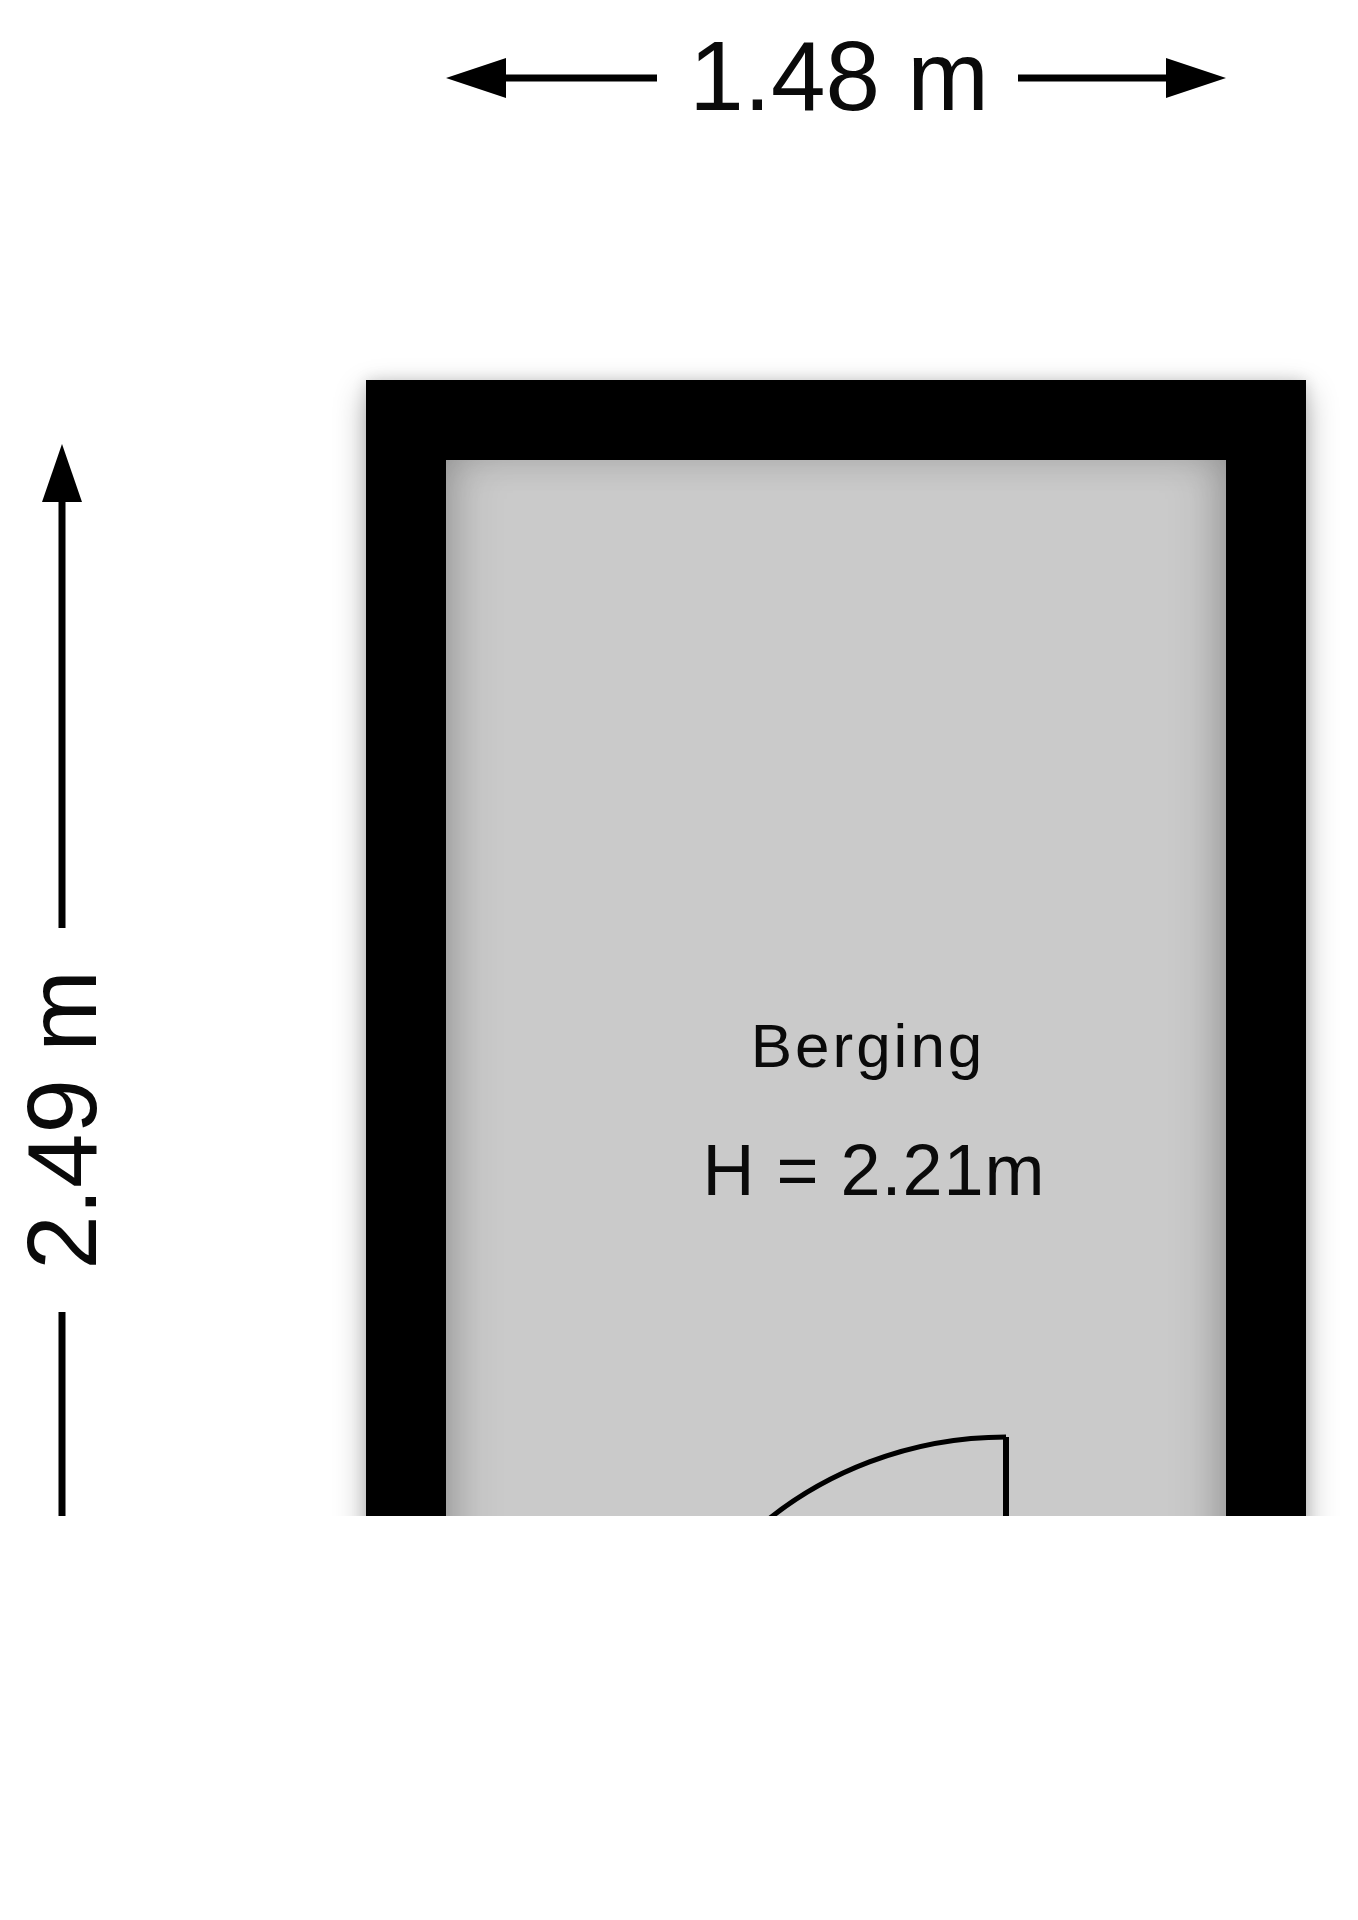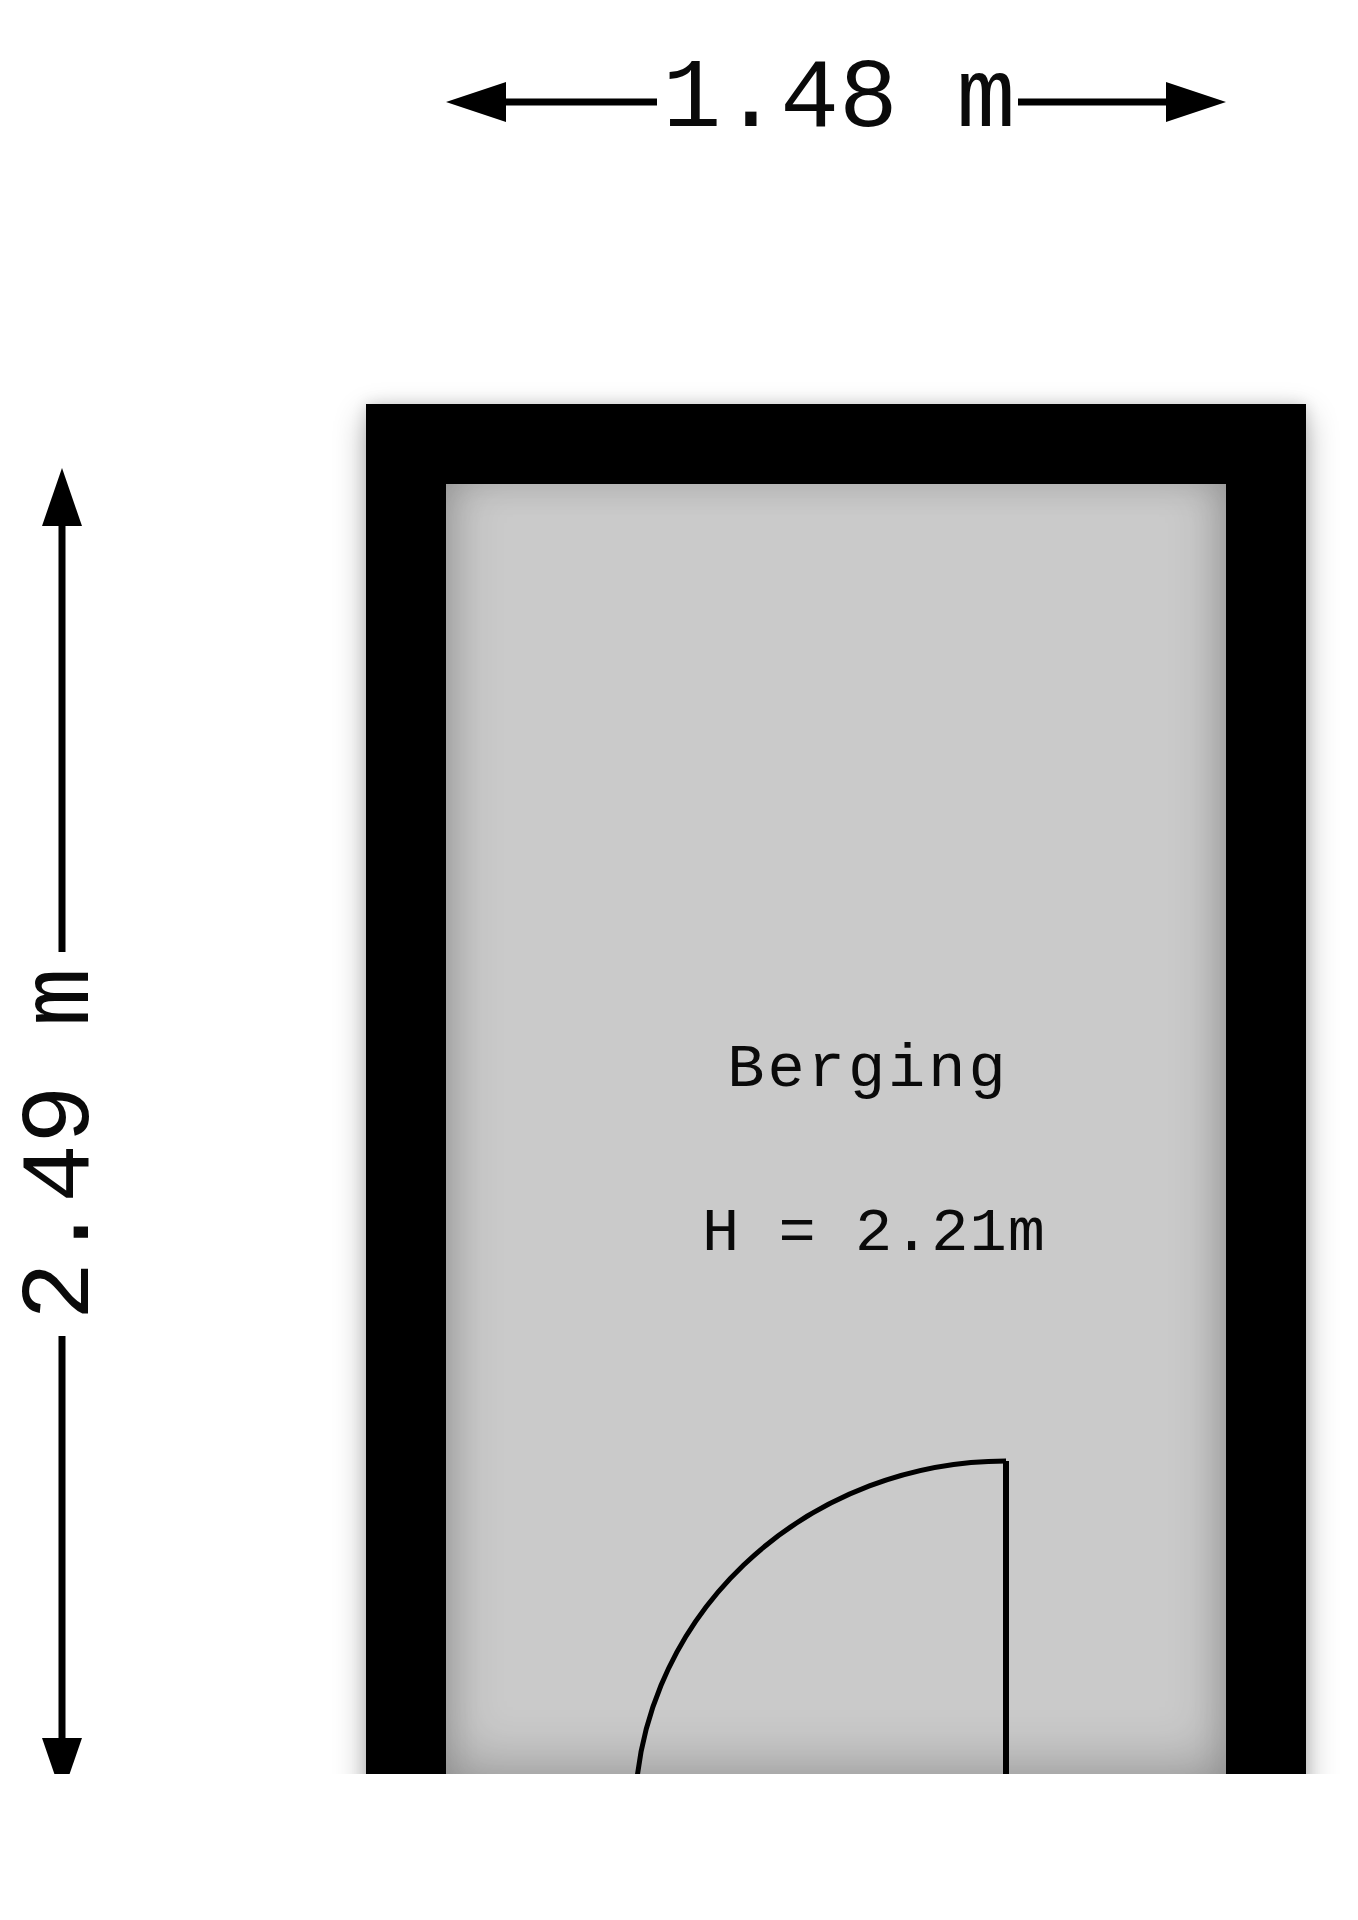--- a/index.html
+++ b/index.html
@@ -4,26 +4,25 @@
 <style>
   :root{
     --wall:#000000;
     --floor:#cacaca;
     --bg:#ffffff;
     --ink:#0a0a0a;
   }
   html,body{margin:0;padding:0;background:var(--bg);}
   #canvas{
     position:relative;
-    width:1358px;height:1750px;
+    width:1358px;height:1516px;
     background:var(--bg);
     overflow:hidden;
-    font-family:Liberation Mono, monospace;
+    font-family:Liberation Sans, sans-serif;
     color:var(--ink);
-    margin-top:24px;
   }
   
   .room{
     position:absolute;left:366px;top:380px;width:940px;height:1472px;
     box-sizing:border-box;
     border:80px solid var(--wall);
     background:var(--floor);
     box-shadow:0 12px 30px rgba(0,0,0,.30), 0 0 14px rgba(0,0,0,.14);
   }
   .room::after{
@@ -35,21 +34,21 @@
     position:absolute;left:594px;top:1772px;width:449px;height:80px;
     background:var(--bg);
   }
   
   svg.overlay{position:absolute;left:0;top:0;width:1358px;height:1920px;}
   
   .label{position:absolute;white-space:nowrap;transform:translate(-50%,-50%);line-height:1;}
   .dim-top{left:839px;top:76px;font-size:98px;}
   .dim-left{left:62px;top:1120px;font-size:98px;transform:translate(-50%,-50%) rotate(-90deg);}
   .room-name{left:868px;top:1046px;font-size:62px;letter-spacing:3px;}
-  .room-height{left:874px;top:1210px;font-size:62px;letter-spacing:1px;}
+  .room-height{left:874px;top:1170px;font-size:72px;letter-spacing:1px;}
 </style>
 </head>
 <body>
 
 <div id="canvas">
 
   <div class="room"></div>
 
   <div class="door-opening"></div>
 

